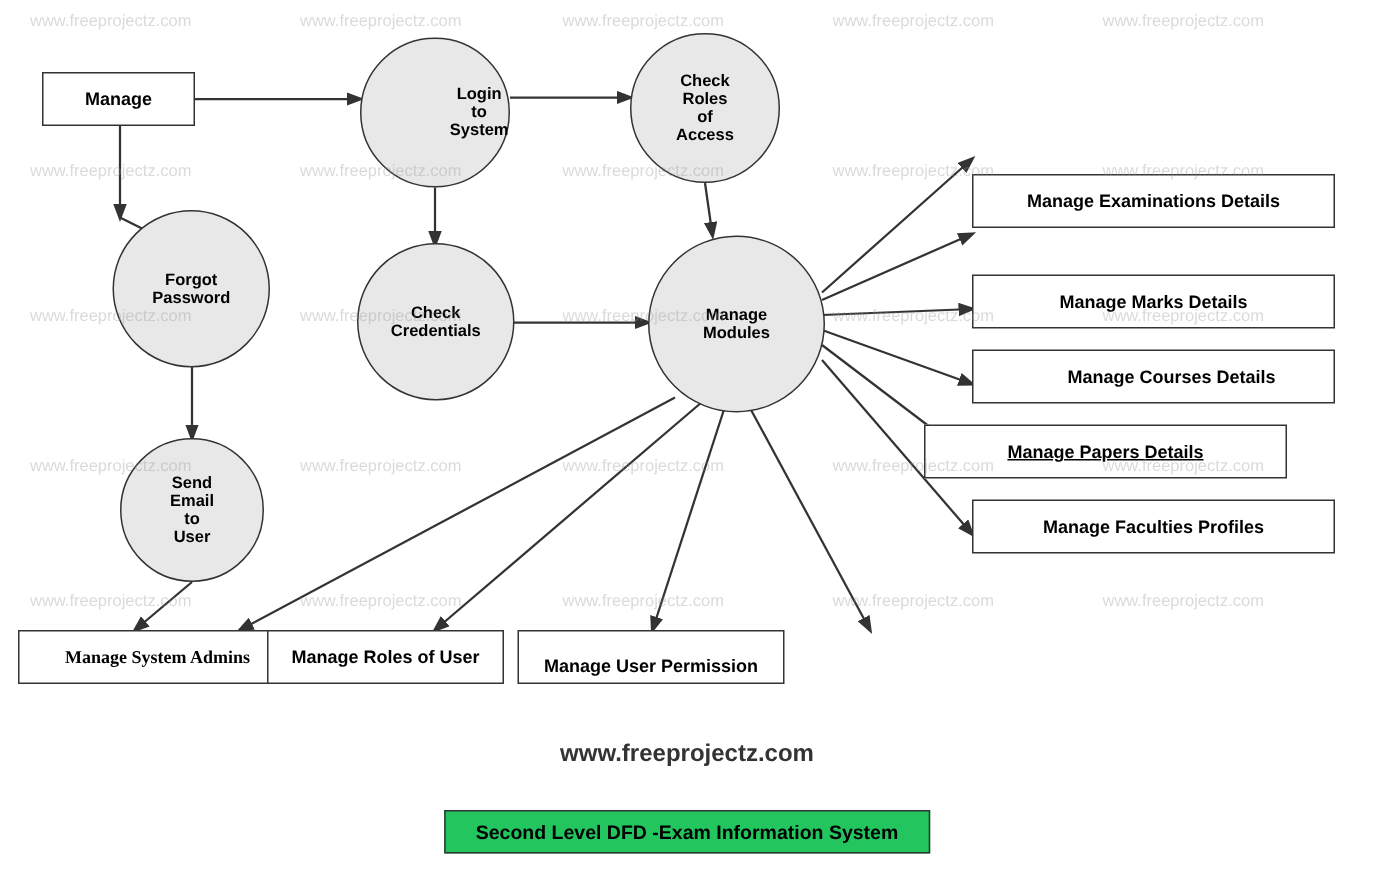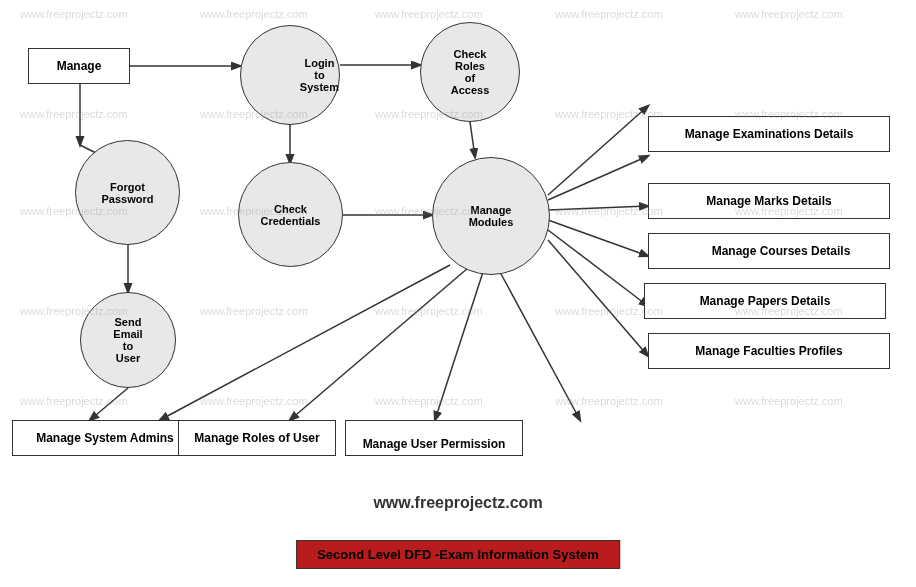--- a/index.html
+++ b/index.html
@@ -57,21 +57,21 @@
       width: 916px;
       height: 587px;
       pointer-events: none;
     }
     .footer-title {
       position: absolute;
       bottom: 18px;
       left: 50%;
       transform: translateX(-50%);
       border: 1.5px solid #333;
-      background: #b91c1c;
+      background: #22c55e;
       padding: 6px 20px;
       font-size: 13px;
       font-weight: bold;
       white-space: nowrap;
       text-align: center;
     }
     .website-text {
       position: absolute;
       font-size: 16px;
       font-weight: bold;
@@ -144,21 +144,21 @@
   </div>
 
   <div class="circle-node" style="left:432px; top:157px; width:118px; height:118px;">
     <span>Manage<br>Modules</span>
   </div>
 
   <div class="circle-node" style="left:80px; top:292px; width:96px; height:96px;">
     <span>Send<br>Email<br>to<br>User</span>
   </div>
 
-  <div class="rect-box" style="left:12px; top:420px; width:186px; height:36px;">
+  <div class="rect-box" style="left:12px; top:420px; width:186px; height:36px;font-family:Liberation Serif, serif;">
     <span>Manage System Admins</span>
   </div>
 
   <div class="rect-box" style="left:178px; top:420px; width:158px; height:36px;">
     <span>Manage Roles of User</span>
   </div>
 
   <div class="rect-box" style="left:345px; top:420px; width:178px; height:36px;align-items:flex-end;">
     <span>Manage User Permission</span>
   </div>
@@ -170,21 +170,21 @@
   </div>
 
   <div class="rect-box" style="left:648px; top:183px; width:242px; height:36px;">
     <span>Manage Marks Details</span>
   </div>
 
   <div class="rect-box" style="left:648px; top:233px; width:242px; height:36px;padding-left:28px;">
     <span>Manage Courses Details</span>
   </div>
 
-  <div class="rect-box" style="left:644px; top:283px; width:242px; height:36px;">
+  <div class="rect-box" style="left:616px; top:283px; width:242px; height:36px;text-decoration:underline;">
     <span>Manage Papers Details</span>
   </div>
 
   <div class="rect-box" style="left:648px; top:333px; width:242px; height:36px;">
     <span>Manage Faculties Profiles</span>
   </div>
 
   <div class="watermark" style="top:8px; left:20px;">www.freeprojectz.com</div>
   <div class="watermark" style="top:8px; left:200px;">www.freeprojectz.com</div>
   <div class="watermark" style="top:8px; left:375px;">www.freeprojectz.com</div>

